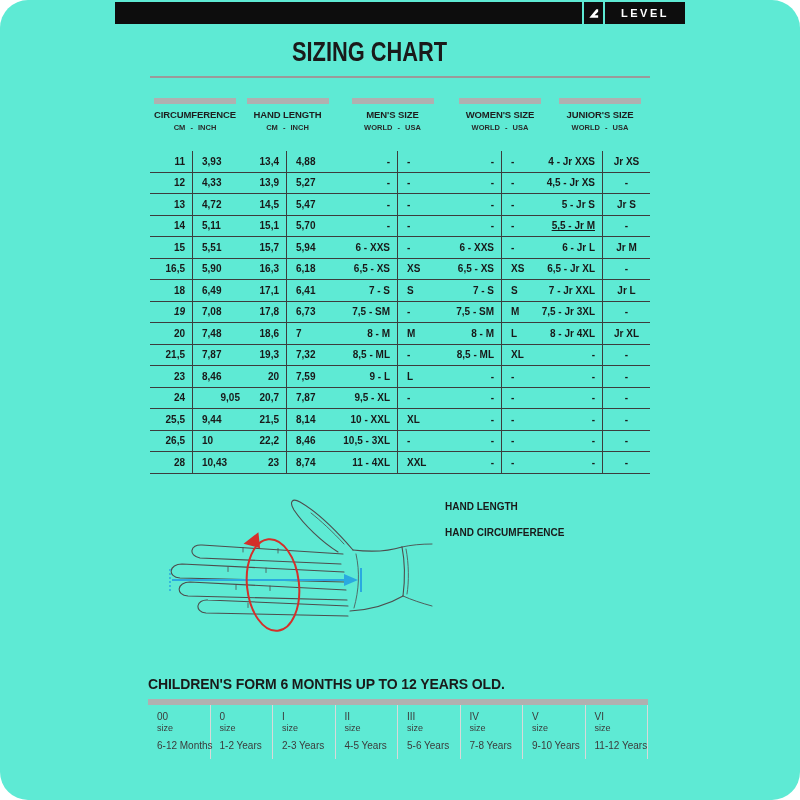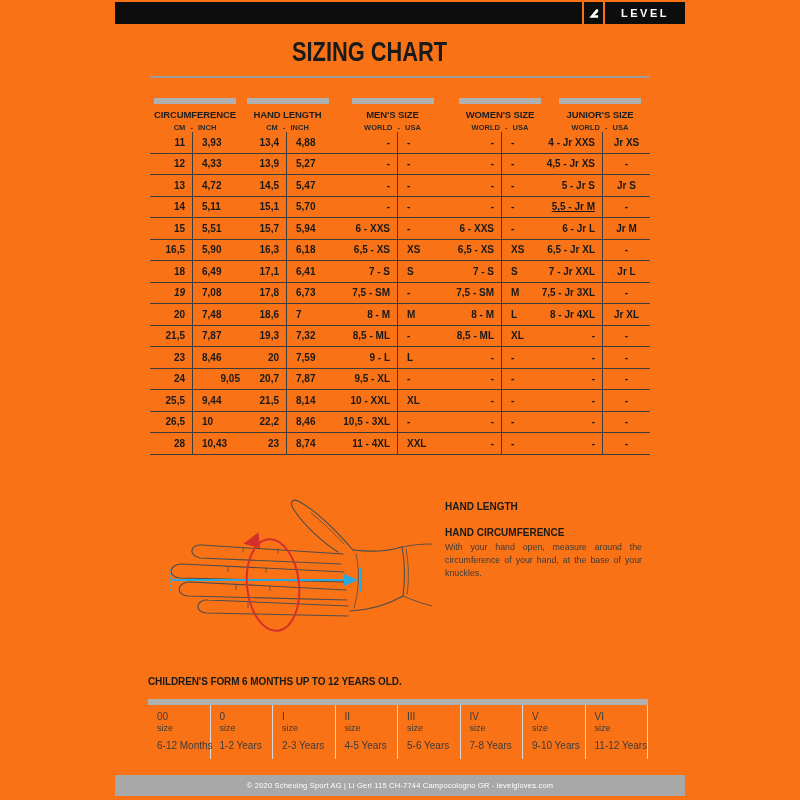--- a/index.html
+++ b/index.html
@@ -1,18 +1,18 @@
 <!DOCTYPE html>
 <html><head>
 <meta charset="utf-8">
 <style>
   * { margin:0; padding:0; box-sizing:border-box; }
   html,body { background:#ffffff; }
   body { width:800px; height:800px; font-family:"Liberation Sans", sans-serif; color:#1e1e1e; }
-  .page { position:relative; width:800px; height:800px; background:#f97316; overflow:hidden; }
+  .page { position:relative; width:800px; height:800px; background:#5eead4; overflow:hidden;border-radius:28px; }
 
   
   .topbar { position:absolute; left:115px; top:2px; width:570px; height:22px; display:flex; }
   .topbar-main { flex:1; background:#0d0d0d; }
   .topbar-logo-box { width:19px; height:22px; background:#0d0d0d; margin-left:2px;
                      display:flex; align-items:center; justify-content:center; }
   .topbar-brand-box { width:80px; height:22px; background:#0d0d0d; margin-left:2px; color:#fff;
                       display:flex; align-items:center; justify-content:center;
                       font-size:11px; font-weight:700; letter-spacing:2.5px; }
 
@@ -22,39 +22,39 @@
                 transform:scaleX(0.78); white-space:nowrap; }
   .title-line { position:absolute; left:150px; top:76px; width:500px; height:2px; background:#9a9a9a; }
 
   
   .sizing-table { position:absolute; left:150px; top:98px; width:500px; }
   .thead { display:flex; }
   .tg { text-align:center; }
   .gbar { width:82px; height:6px; background:#b0b0b0; margin:0 auto; }
   .glabel { font-size:9.5px; font-weight:700; margin-top:5px; letter-spacing:-0.1px; white-space:nowrap; }
   .gsub  { font-size:7.5px; font-weight:700; margin-top:3px; color:#2a2a2a; word-spacing:3px; white-space:nowrap; }
-  .tbody { }
+  .tbody { margin-top:19px; }
   .trow { display:flex; height:21.5px; align-items:center; border-bottom:1px solid #3c3c3c;
           font-size:10px; font-weight:700; color:#191919; }
   .cell { white-space:nowrap; }
   .ca { text-align:right; padding-right:7px; border-right:1px solid #3c3c3c; height:100%;
         display:flex; align-items:center; justify-content:flex-end; }
   .cb { text-align:left; padding-left:9px; }
   .cc { text-align:center; padding-left:0; }
 
   
   .hand { position:absolute; left:148px; top:494px; }
 
   
   .measure-info { position:absolute; left:445px; top:486px; width:197px; }
   .measure-info p { font-size:8.8px; line-height:12.8px; color:#3a3a3a; text-align:justify; }
   .measure-info h3 { font-size:10px; font-weight:700; color:#1a1a1a; margin:15px 0 3px; }
 
   
-  .children-heading { position:absolute; left:148px; top:676px; font-size:10px; font-weight:700;
+  .children-heading { position:absolute; left:148px; top:676px; font-size:14px; font-weight:700;
                       color:#1a1a1a; letter-spacing:-0.1px; }
   .children-bar { position:absolute; left:148px; top:699px; width:500px; height:6px; background:#b0b0b0; }
   .children-grid { position:absolute; left:148px; top:705px; width:500px; height:54px; display:flex; }
   .ccol { width:62.5px; border-right:1px solid #d9d9d9; padding:6px 0 0 9px; }
   .csize { font-size:10px; color:#3b3b3b; }
   .clabel { font-size:9px; color:#3b3b3b; margin-top:1px; }
   .cage { font-size:10px; color:#3b3b3b; margin-top:7px; white-space:nowrap; }
 
   
   .footer { position:absolute; left:115px; top:775px; width:570px; height:21px; background:#a8a8a8;
@@ -333,21 +333,20 @@
 
     <g transform="rotate(-6 125 91)">
       <ellipse cx="125" cy="91" rx="26" ry="46" fill="none" stroke="#d42f2a" stroke-width="2"></ellipse>
       <polygon points="116,37 100,47 116,53" fill="#d42f2a"></polygon>
     </g>
   </svg>
 
   <div class="measure-info">
     <h3>HAND LENGTH</h3>
     <h3>HAND CIRCUMFERENCE</h3>
-    <p>With your hand open, measure around the circumference of your hand, at the base of your knuckles.</p>
   </div>
 
   <div class="children-heading">CHILDREN'S FORM 6 MONTHS UP TO 12 YEARS OLD.</div>
   <div class="children-bar"></div>
   <div class="children-grid" id="children-grid">
       <div class="ccol">
         <div class="csize">00</div>
         <div class="clabel">size</div>
         <div class="cage">6-12 Months</div>
       </div>
@@ -381,17 +380,14 @@
         <div class="clabel">size</div>
         <div class="cage">9-10 Years</div>
       </div>
       <div class="ccol">
         <div class="csize">VI</div>
         <div class="clabel">size</div>
         <div class="cage">11-12 Years</div>
       </div>
     </div>
 
-  <div class="footer">
-    <span>© 2020 Scheuing Sport AG | Li Geri 115 CH-7744 Campocologno GR - levelgloves.com</span>
-  </div>
 
 </div>
 
 </body></html>

